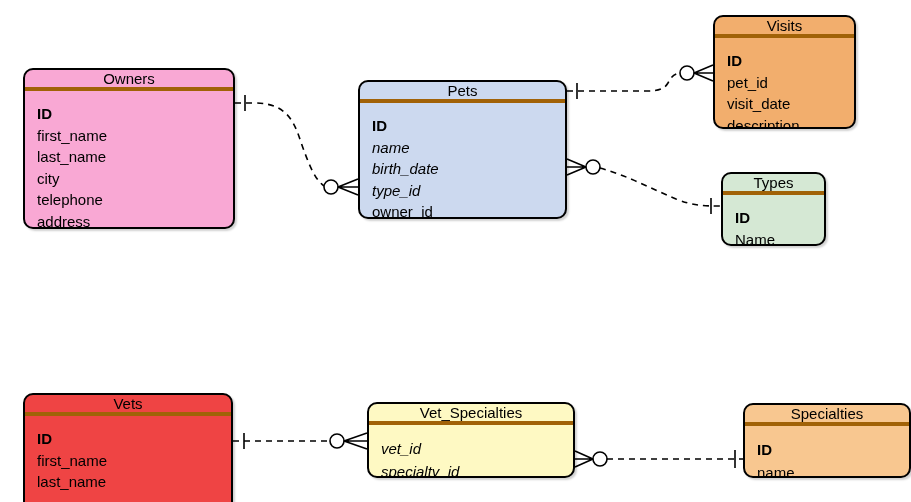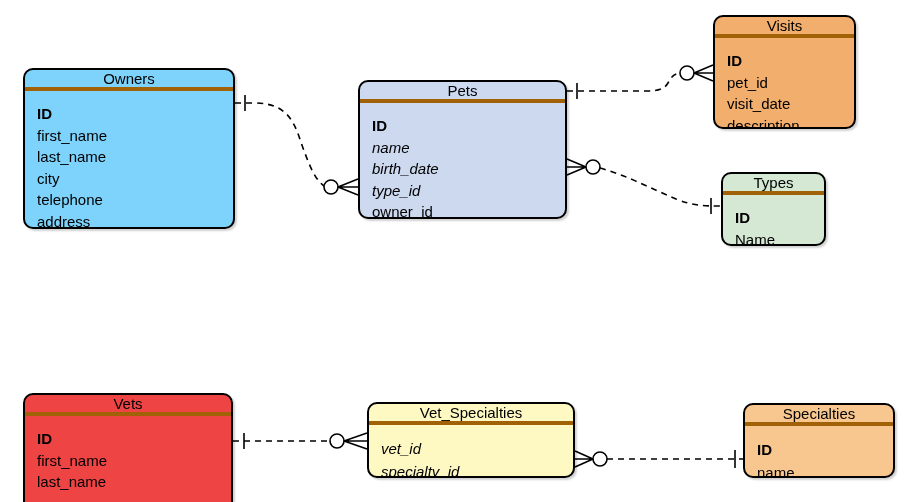--- a/index.html
+++ b/index.html
@@ -66,21 +66,21 @@
     </g>
 
     <g>
       <path class="rel-solid" d="M 575 451 L 593 459 M 575 459 L 593 459 M 575 467 L 593 459"></path>
       <circle class="rel-circle" cx="600" cy="459" r="7"></circle>
       <path class="rel-dashed" d="M 607 459 L 743 459"></path>
       <line class="rel-solid" x1="735" y1="450" x2="735" y2="468"></line>
     </g>
   </svg>
 
-  <div class="entity" style="left: 23px; top: 68px; width: 212px; height: 161px; background-color: #7dd3fc;">
+  <div class="entity" style="left: 23px; top: 68px; width: 212px; height: 161px; background-color: #f9a8d4;">
     <div class="entity-header">Owners</div>
     <div class="entity-body">
       <div class="field pk">ID</div>
       <div class="field">first_name</div>
       <div class="field">last_name</div>
       <div class="field">city</div>
       <div class="field">telephone</div>
       <div class="field">address</div>
     </div>
   </div>
@@ -124,21 +124,21 @@
   </div>
 
   <div class="entity tall" style="left: 367px; top: 402px; width: 208px; height: 76px; background-color: #fef9c3;">
     <div class="entity-header">Vet_Specialties</div>
     <div class="entity-body">
       <div class="field fk">vet_id</div>
       <div class="field fk">specialty_id</div>
     </div>
   </div>
 
-  <div class="entity tall" style="left: 743px; top: 403px; width: 152px; height: 75px; background-color: rgb(248, 199, 144);">
+  <div class="entity tall" style="left: 743px; top: 403px; width: 168px; height: 75px; background-color: rgb(248, 199, 144);">
     <div class="entity-header">Specialties</div>
     <div class="entity-body">
       <div class="field pk">ID</div>
       <div class="field">name</div>
     </div>
   </div>
 
 </div>
 
 </body></html>

